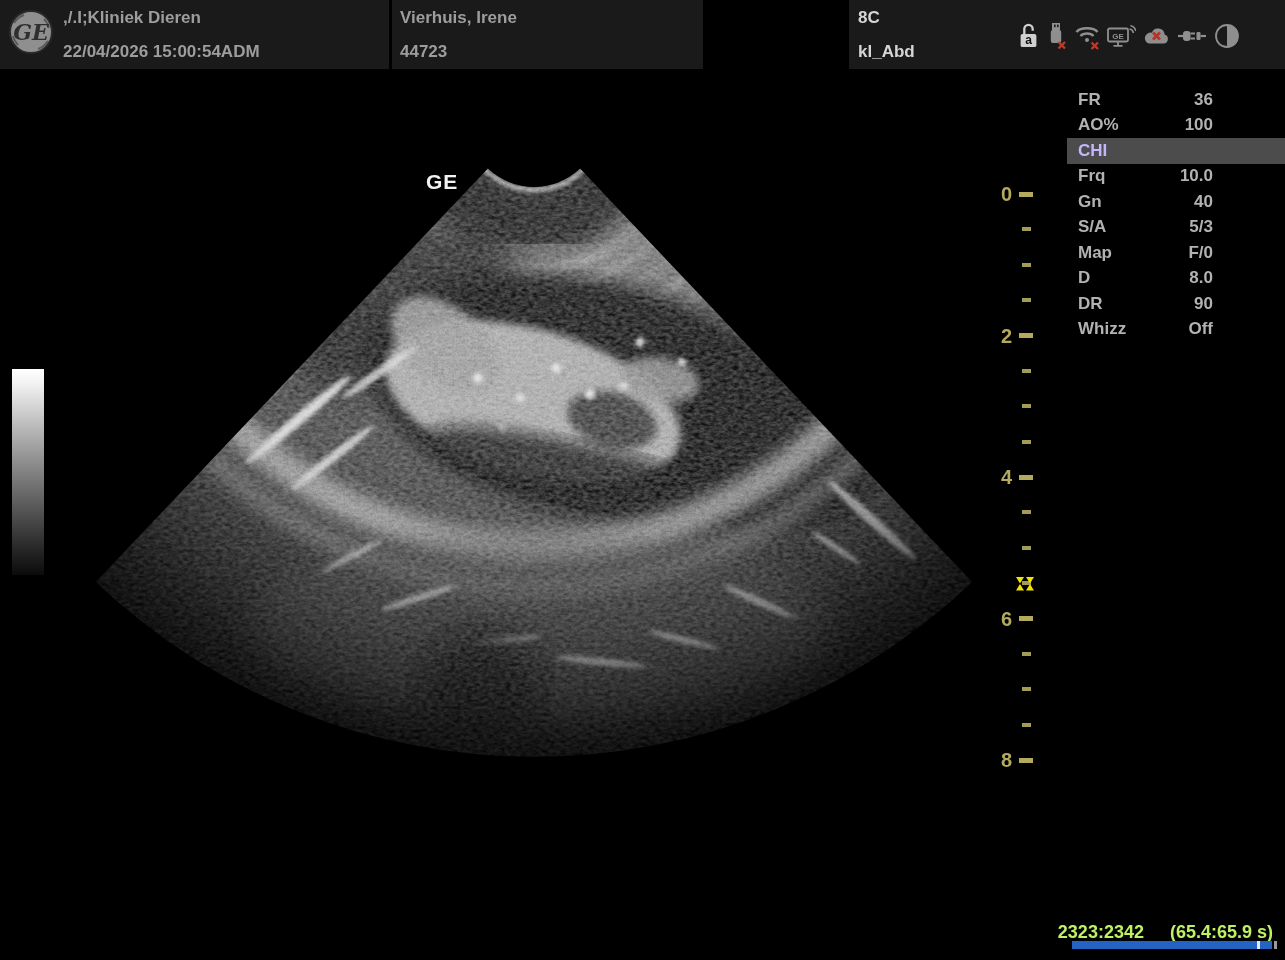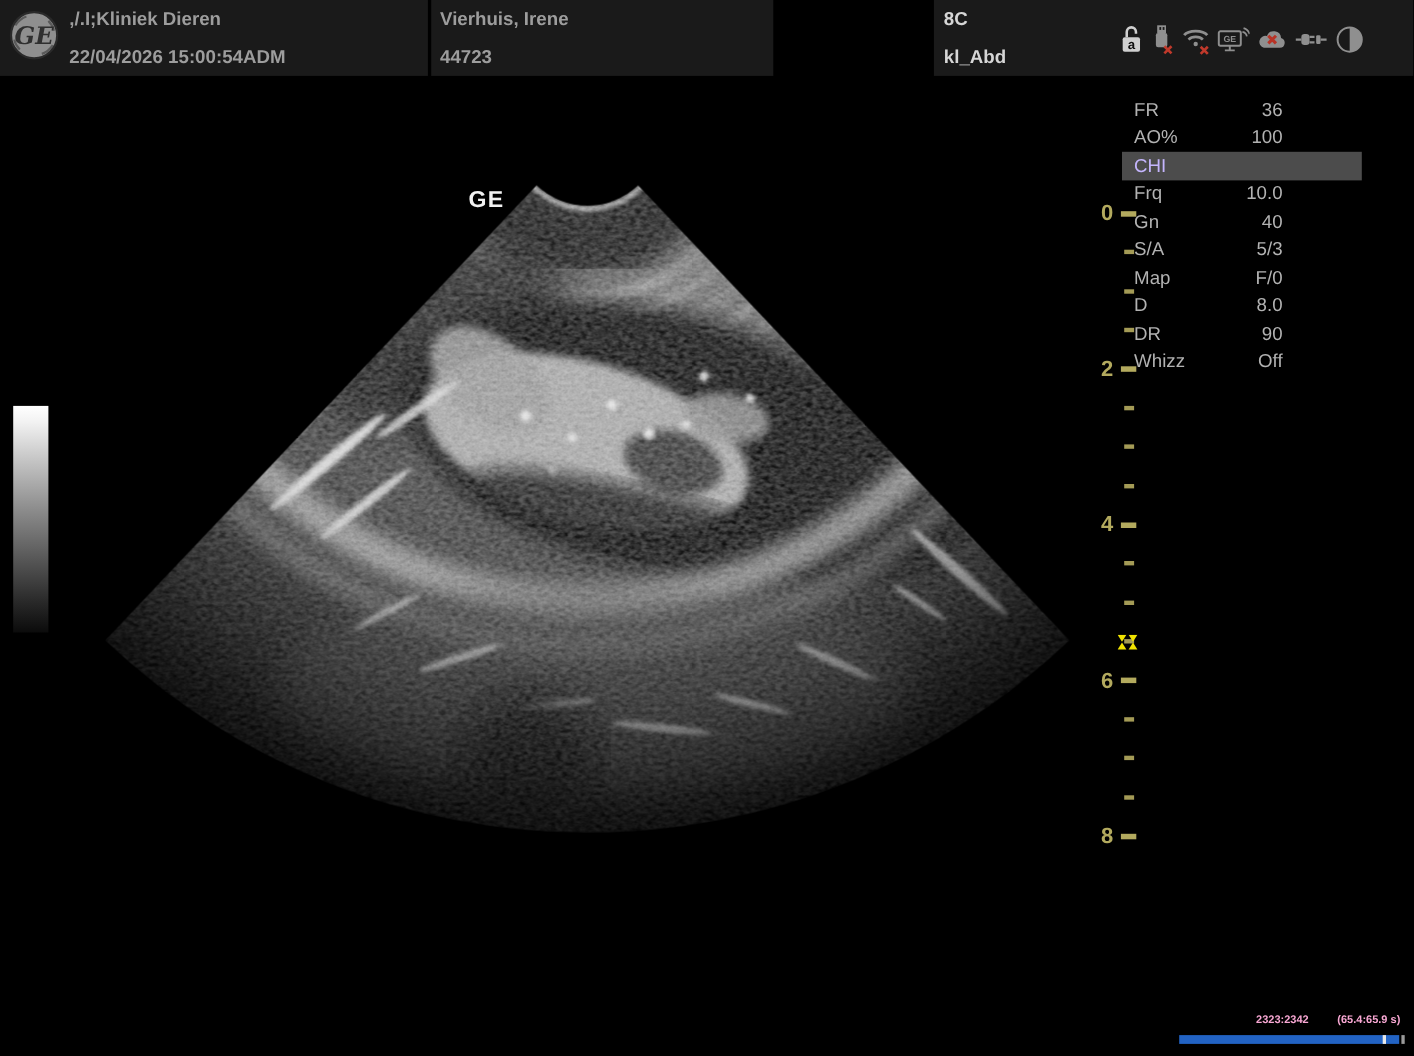--- a/index.html
+++ b/index.html
@@ -32,28 +32,28 @@
     background:linear-gradient(#ffffff 0%,#f2f2f2 7%,#c2c2c2 25%,#8e8e8e 45%,#565656 68%,#2a2a2a 86%,#0b0b0b 100%);}
 
   
   .ruler-label{position:absolute;left:986px;width:26px;text-align:right;font-size:20px;font-weight:bold;color:#b3aa5e;}
   .tick{position:absolute;background:#b3aa5e;}
   .tick.major{left:1019px;width:14px;height:5px;}
   .tick.minor{left:1022px;width:9px;height:4px;background:#a49b56;}
   .focusmark{position:absolute;left:1016px;top:577px;}
 
   
-  .params{position:absolute;left:1020px;top:87px;width:218px;}
+  .params{position:absolute;left:1067px;top:87px;width:218px;font-weight:bold;}
   .prow{height:25.5px;display:flex;align-items:center;justify-content:space-between;
         padding:0 72px 0 11px;font-size:17px;color:#b2b2b2;}
   .prow.hl{background:#4c4c4c;color:#c4b5fd;}
 
   
   .cine-text{position:absolute;left:1040px;top:922px;width:233px;display:flex;justify-content:flex-end;gap:26px;
-             font-size:10px;font-weight:bold;color:#f9a8d4;white-space:nowrap;}
+             font-size:18px;font-weight:bold;color:#bef264;white-space:nowrap;}
   .cine-bar{position:absolute;left:1072px;top:941px;width:200px;height:8px;background:#2263c4;}
   .cine-bar .notch{position:absolute;left:185px;top:0;width:2.5px;height:8px;background:#e8e8e8;}
   .cine-end-tick{position:absolute;left:1274px;top:941px;width:2.5px;height:8px;background:#9a9a9a;}
 </style>
 </head>
 <body>
 
 <div class="screen">
 
   <header class="topbar">

